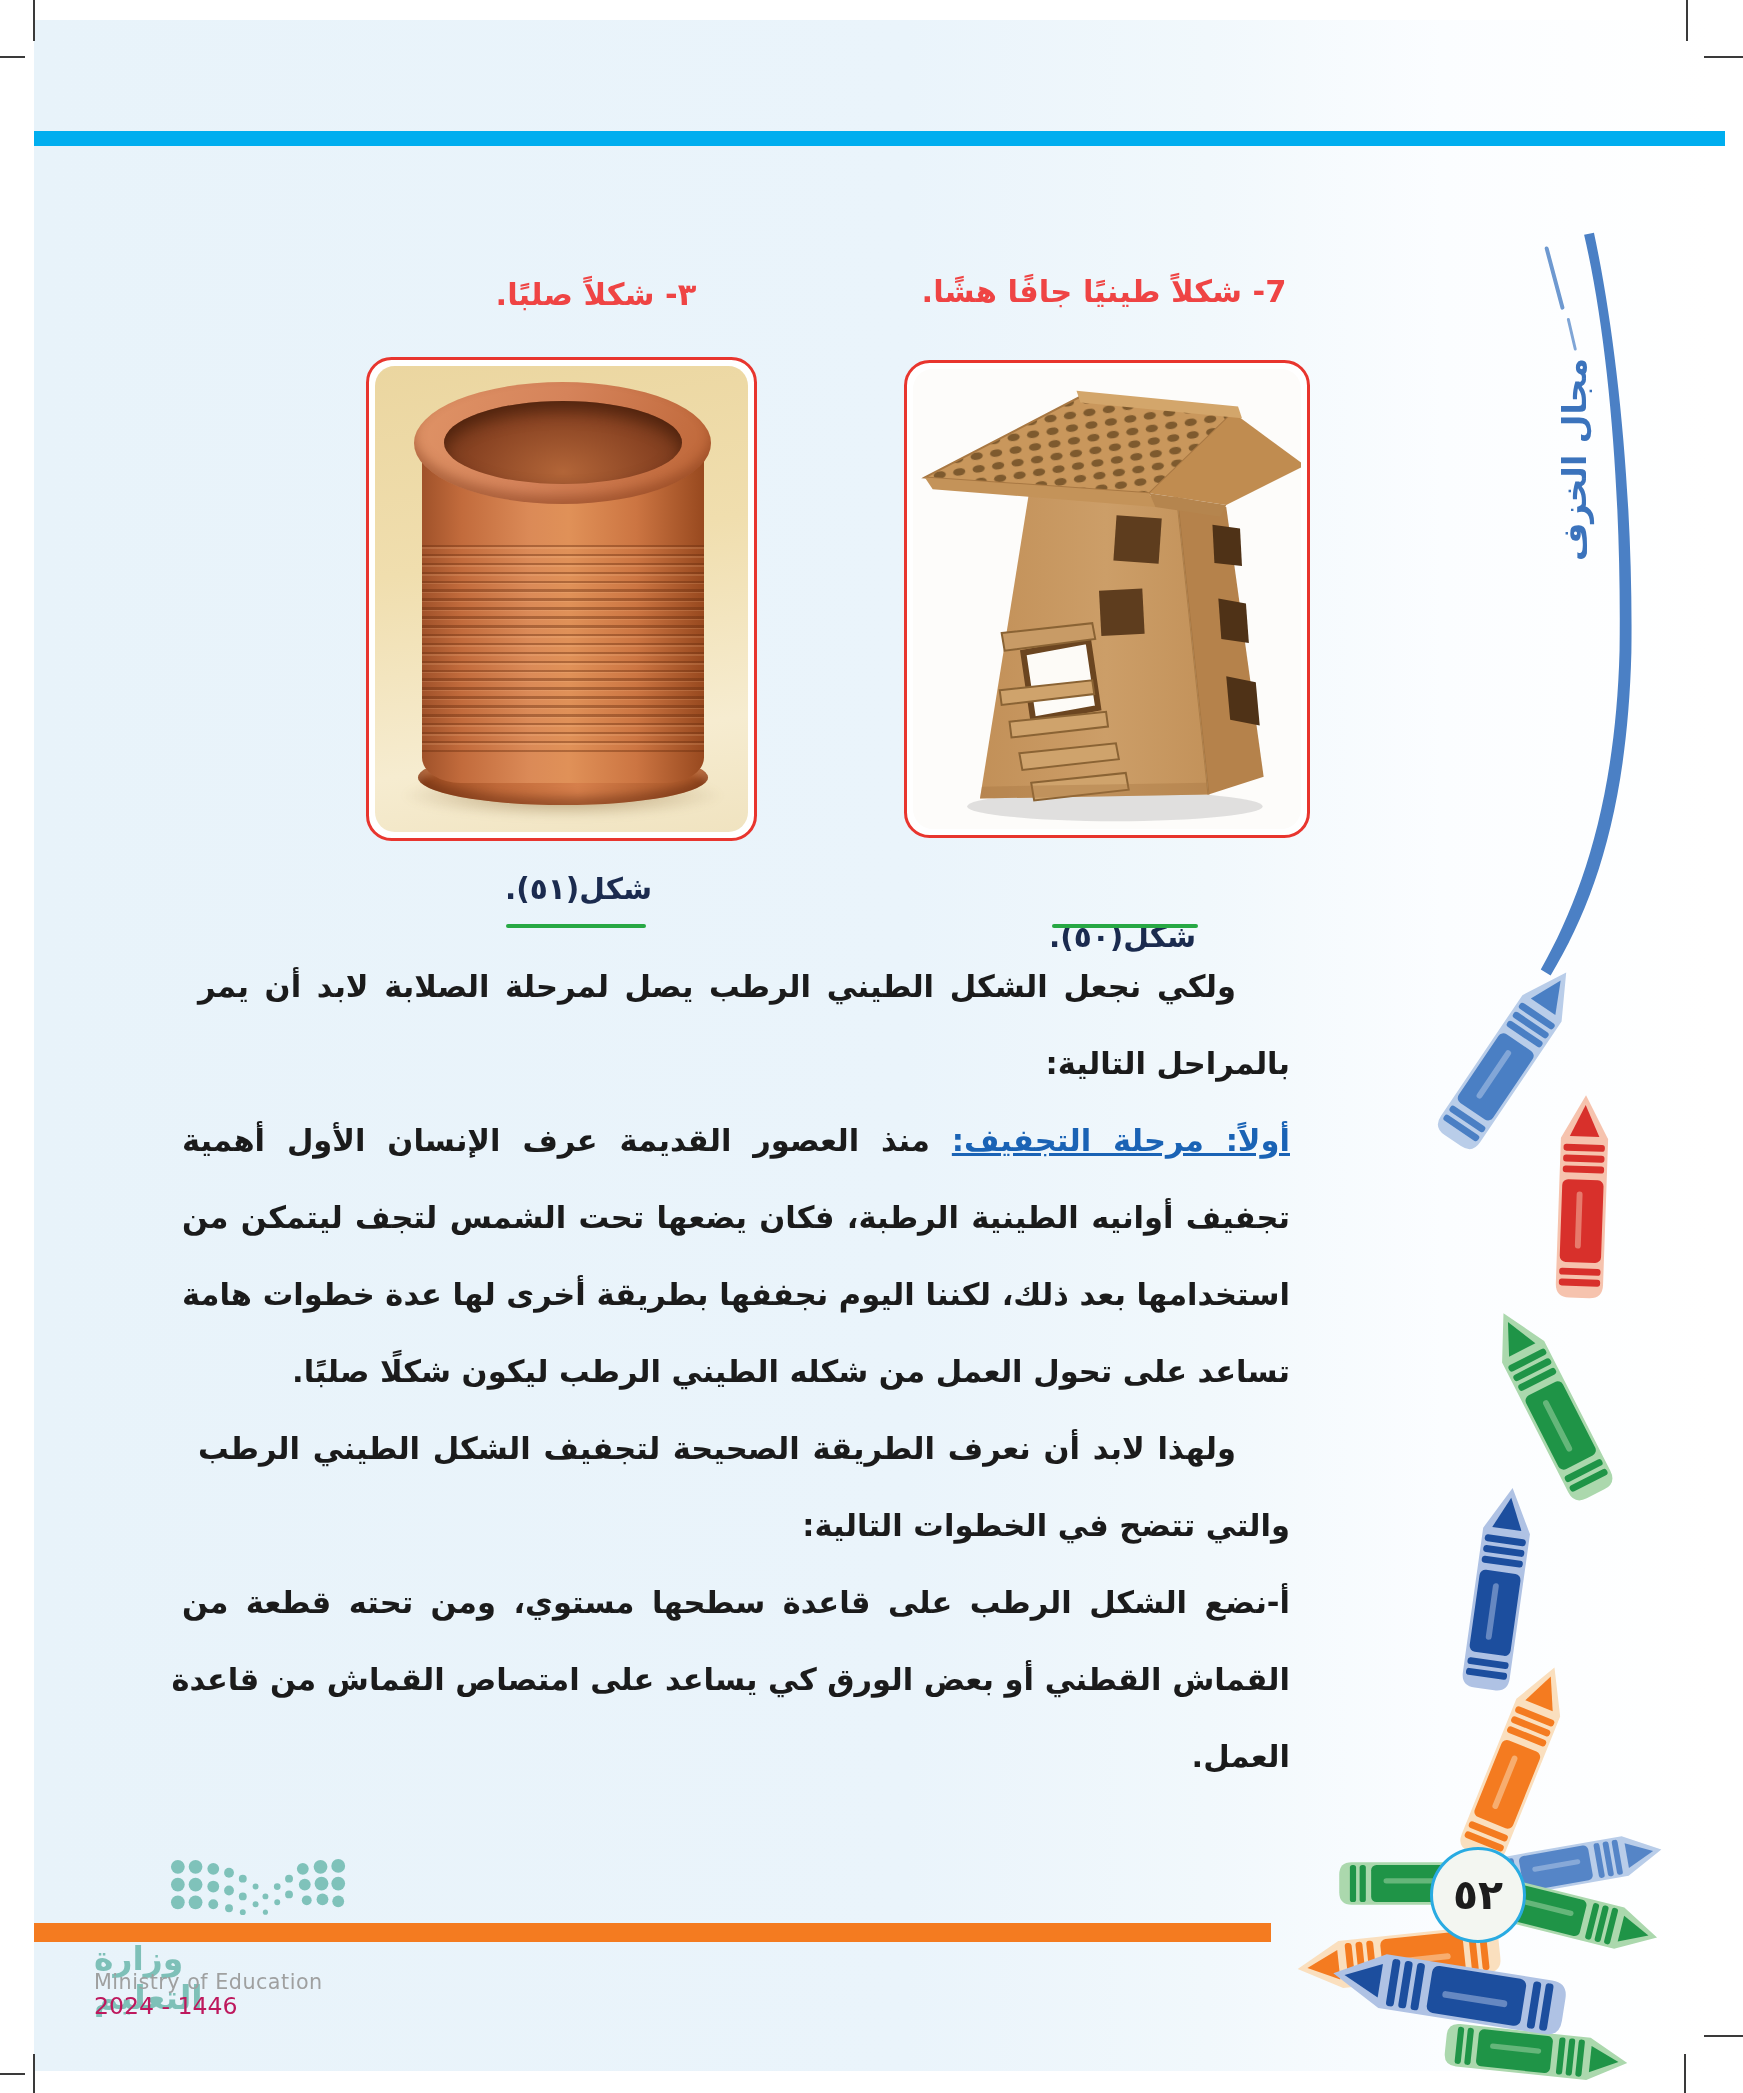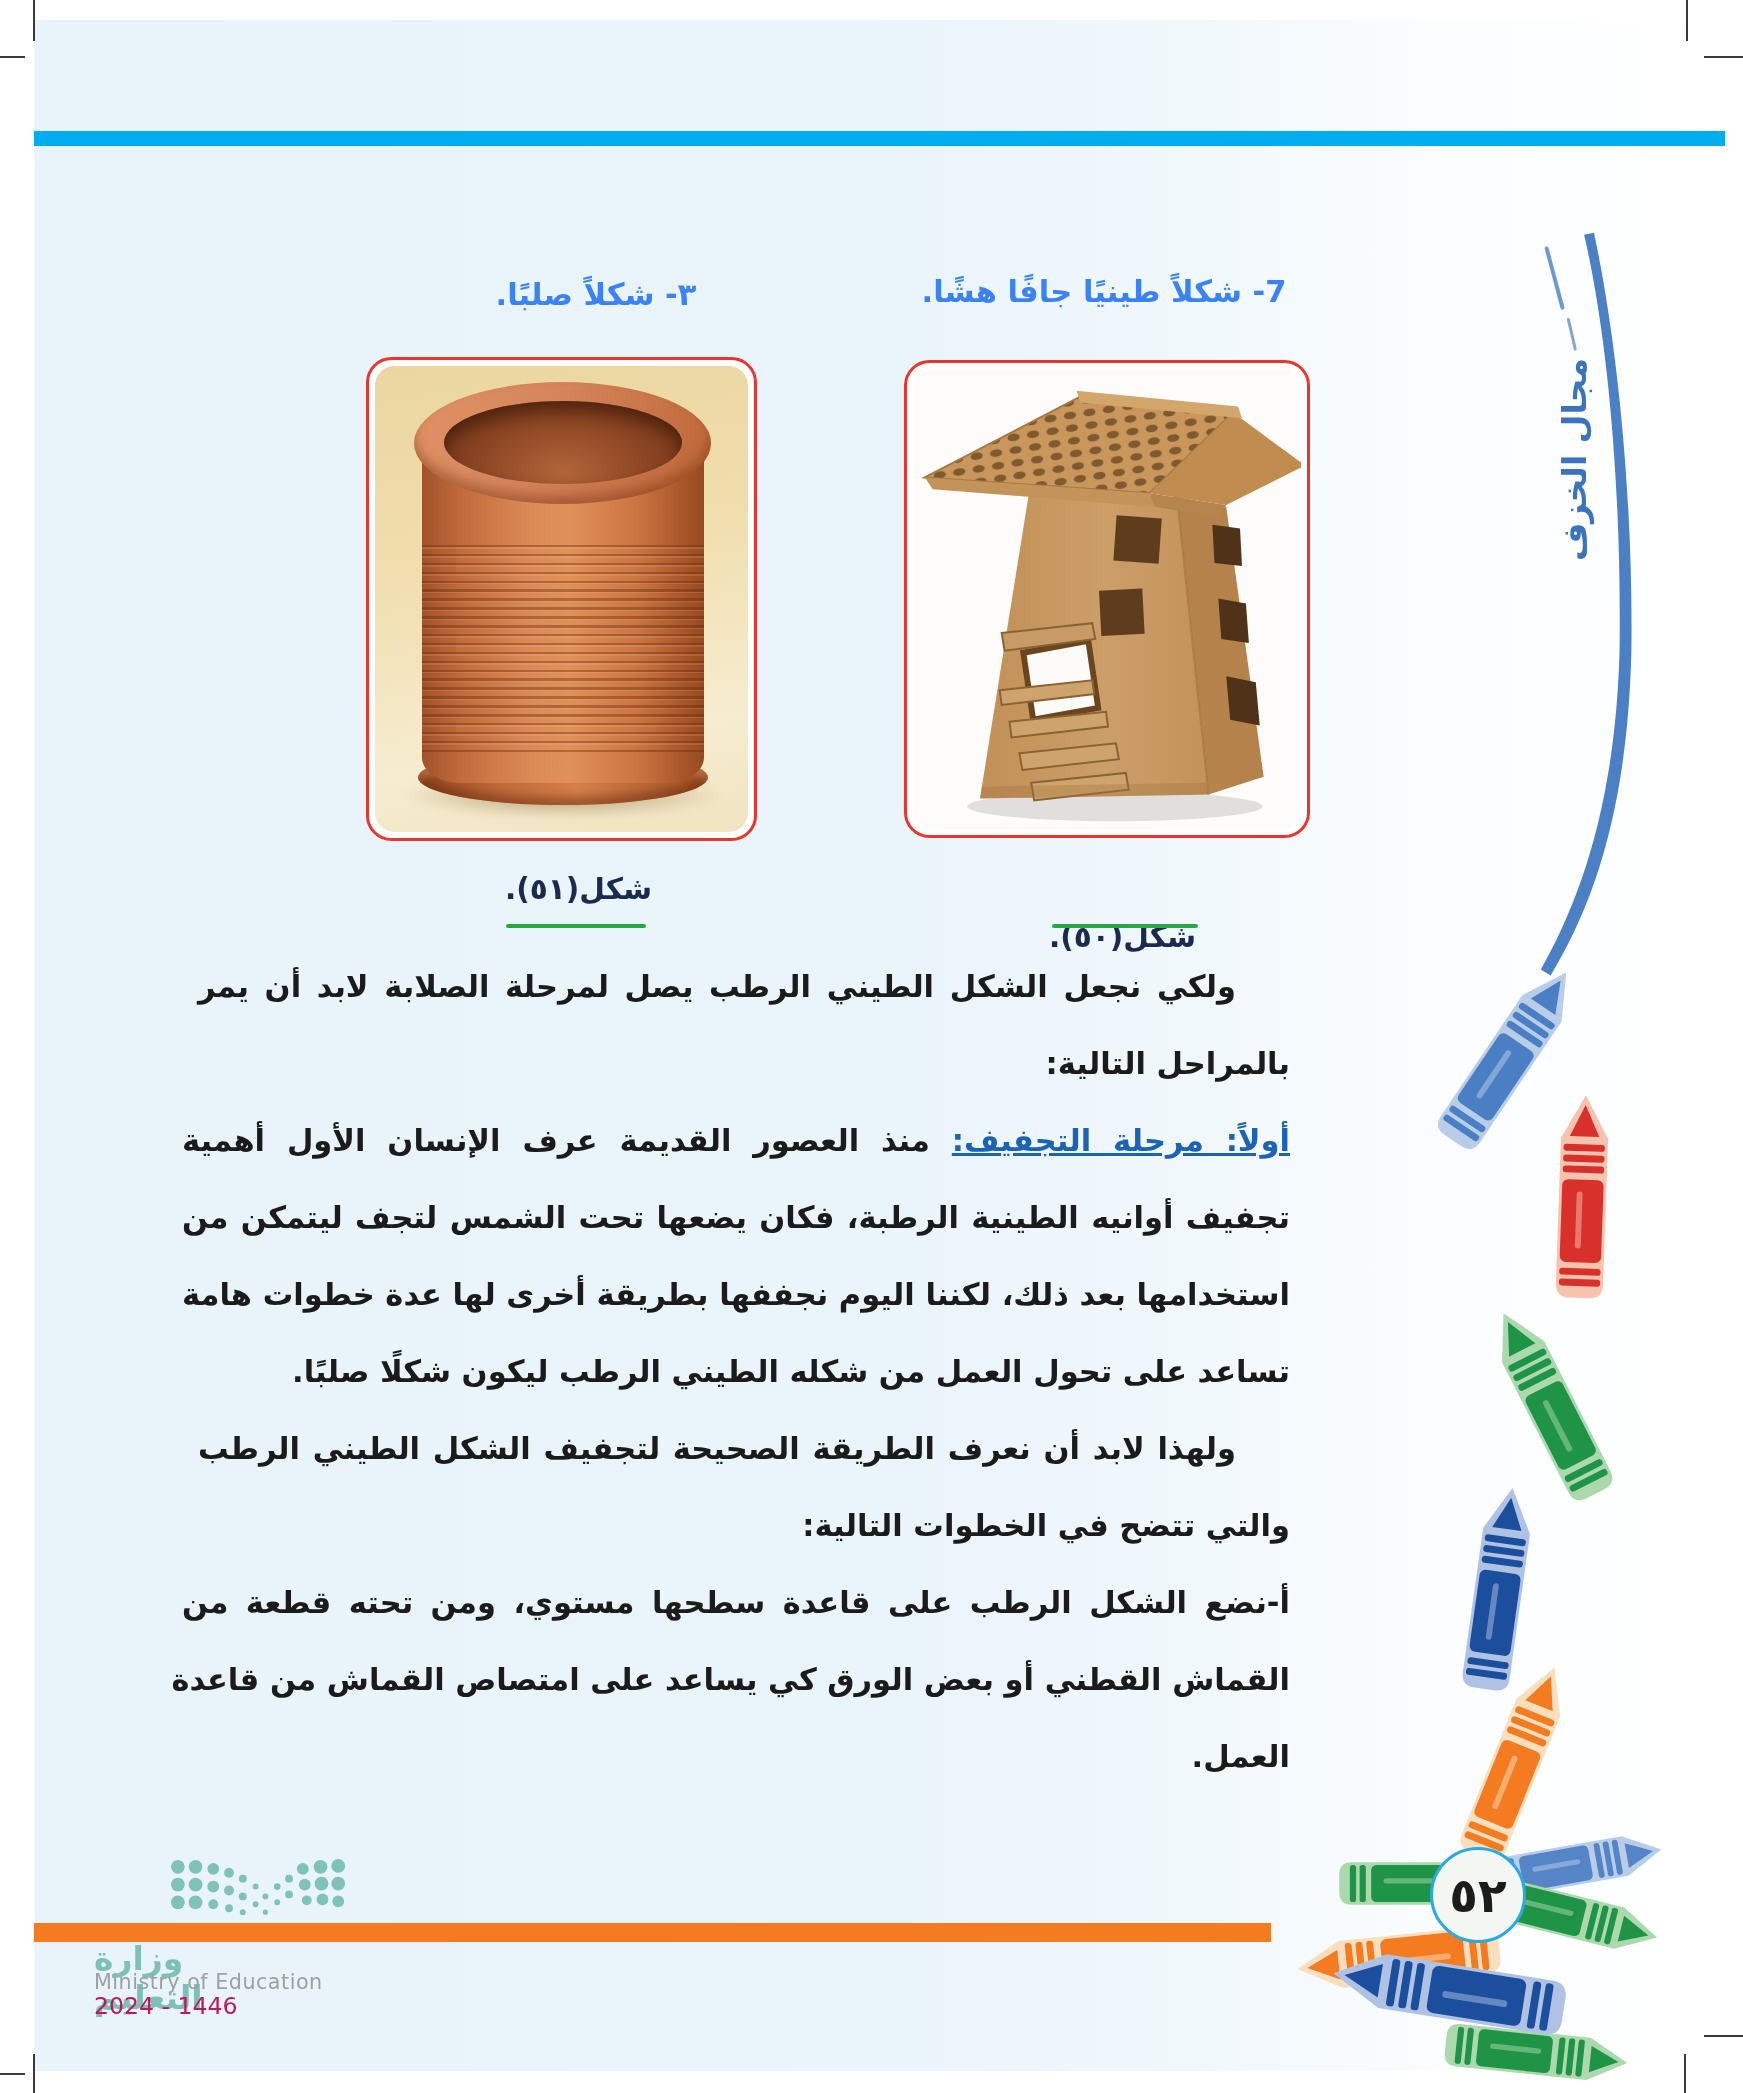--- a/index.html
+++ b/index.html
@@ -13,21 +13,21 @@
   .sheet {
     position:absolute; left:34px; top:19.7px; width:1677px; height:2051px;
     background:linear-gradient(to right,#E8F3FA 0%,#EAF4FB 52%,#F1F8FC 70%,#FBFDFF 84%,#ffffff 100%);
   }
   
   .mark { position:absolute; background:#3a3a3a; }
   
   .cyanbar { position:absolute; left:34px; top:131px; width:1691px; height:14.8px; background:#00AEEF; }
   
   .topcap {
-    position:absolute; font-weight:bold; font-size:30.5px; color:#3b82f6;
+    position:absolute; font-weight:bold; font-size:30.5px; color:#ef4444;
     direction:rtl; text-align:center; white-space:nowrap;
   }
   
   .frame {
     position:absolute; border:3.9px solid #E8352E; border-radius:25.6px; background:#ffffff;
   }
   .photo { position:absolute; inset:5.9px; border-radius:19.7px; overflow:hidden; }
   
   .pot-bg { position:absolute; inset:0; background:linear-gradient(170deg,#EBD6A0 0%,#F0DEAE 40%,#F6ECD0 78%,#F0E3C0 100%); }
   .pot-shadow { position:absolute; left:25.6px; top:406px; width:325px; height:47px; border-radius:50%;
@@ -68,21 +68,21 @@
     transform:rotate(-90deg); direction:rtl; text-align:center;
     font-weight:bold; font-size:33px; color:#3B73BC; white-space:nowrap;
   }
   .abs { position:absolute; }
   svg.crayon { position:absolute; transform-origin:center; overflow:visible; }
   
   .pagenum {
     position:absolute; left:1430px; top:1847px; width:96px; height:96px; border-radius:50%;
     background:#F3F6F1; border:3px solid #29ABE2; z-index:30;
     display:flex; align-items:center; justify-content:center;
-    font-size:47px; font-weight:bold; color:#1c1c1c;
+    font-size:41px; font-weight:bold; color:#1c1c1c;
   }
   
   .footbar { position:absolute; left:34px; top:1923px; width:1237px; height:18.7px; background:#F47B20; z-index:5; }
   .min-ar { position:absolute; left:94px; top:1939px; width:182px; direction:rtl; text-align:left;
     font-size:33px; font-weight:bold; color:#7EC0B8; z-index:6; }
   .min-en { position:absolute; left:94px; top:1970px; font-size:20.7px; color:#9FA0A0; letter-spacing:0.5px; z-index:6; }
   .min-yr { position:absolute; left:94px; top:1992px; font-size:23.6px; color:#be185d; z-index:6; }
 </style>
 </head>
 <body>

